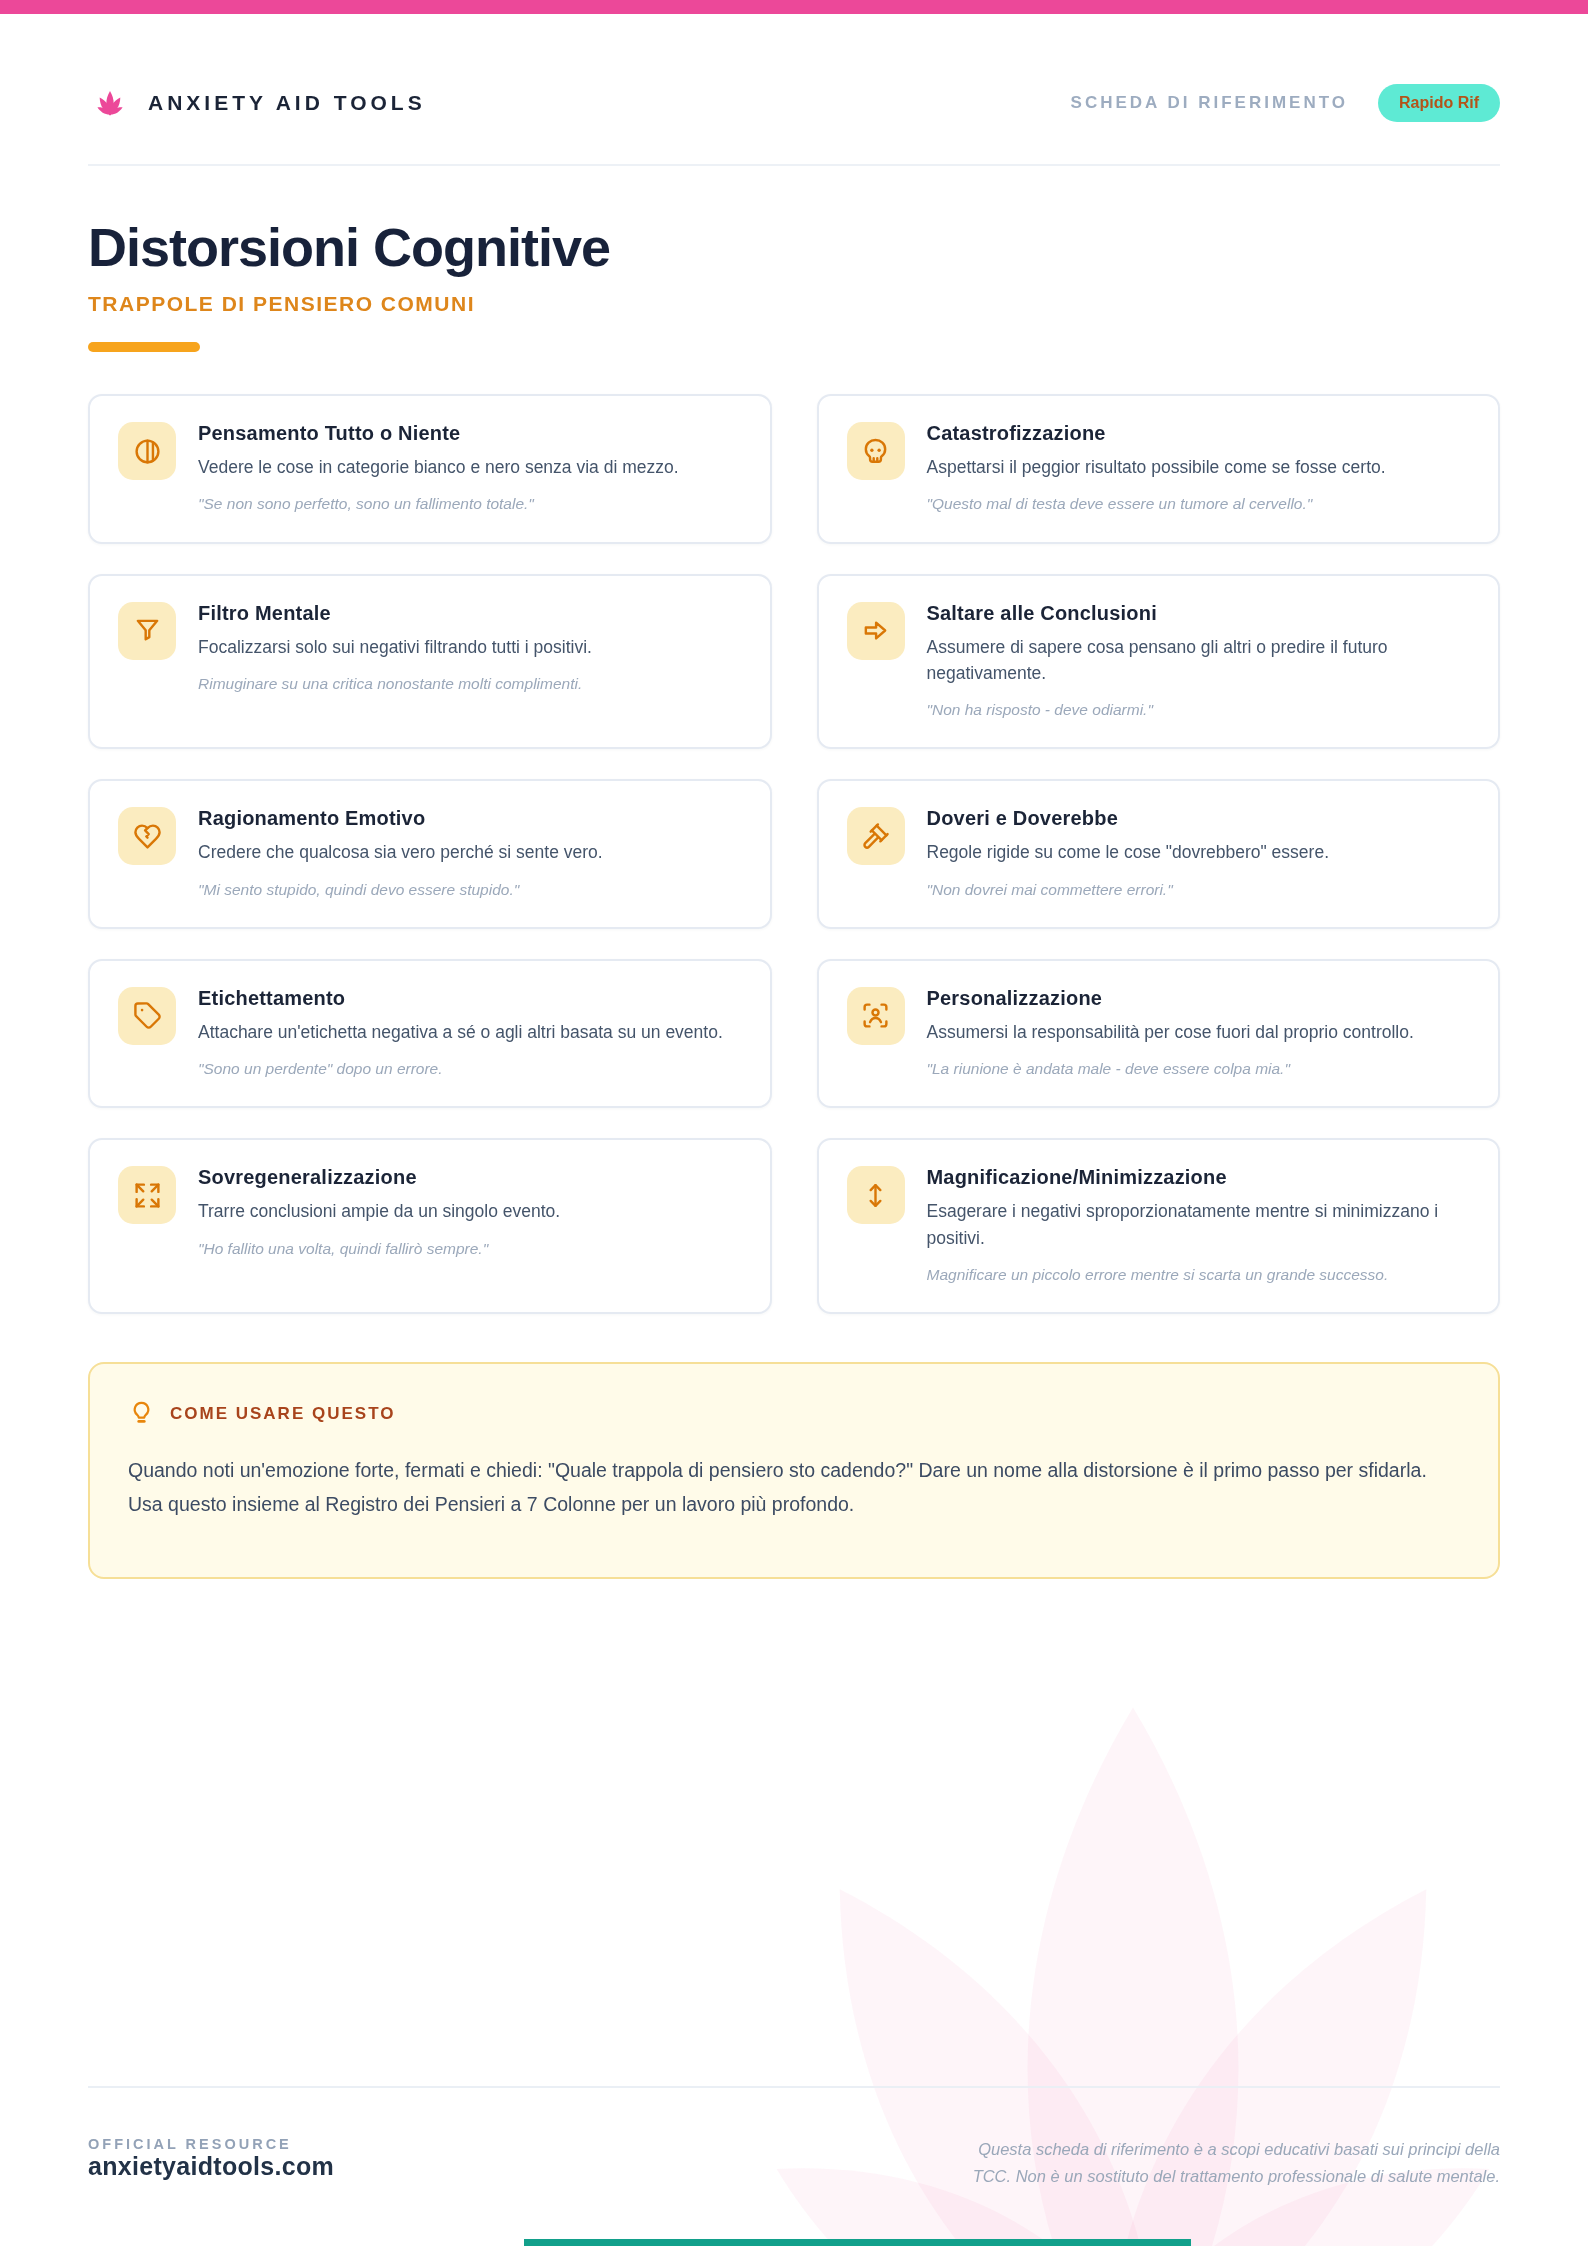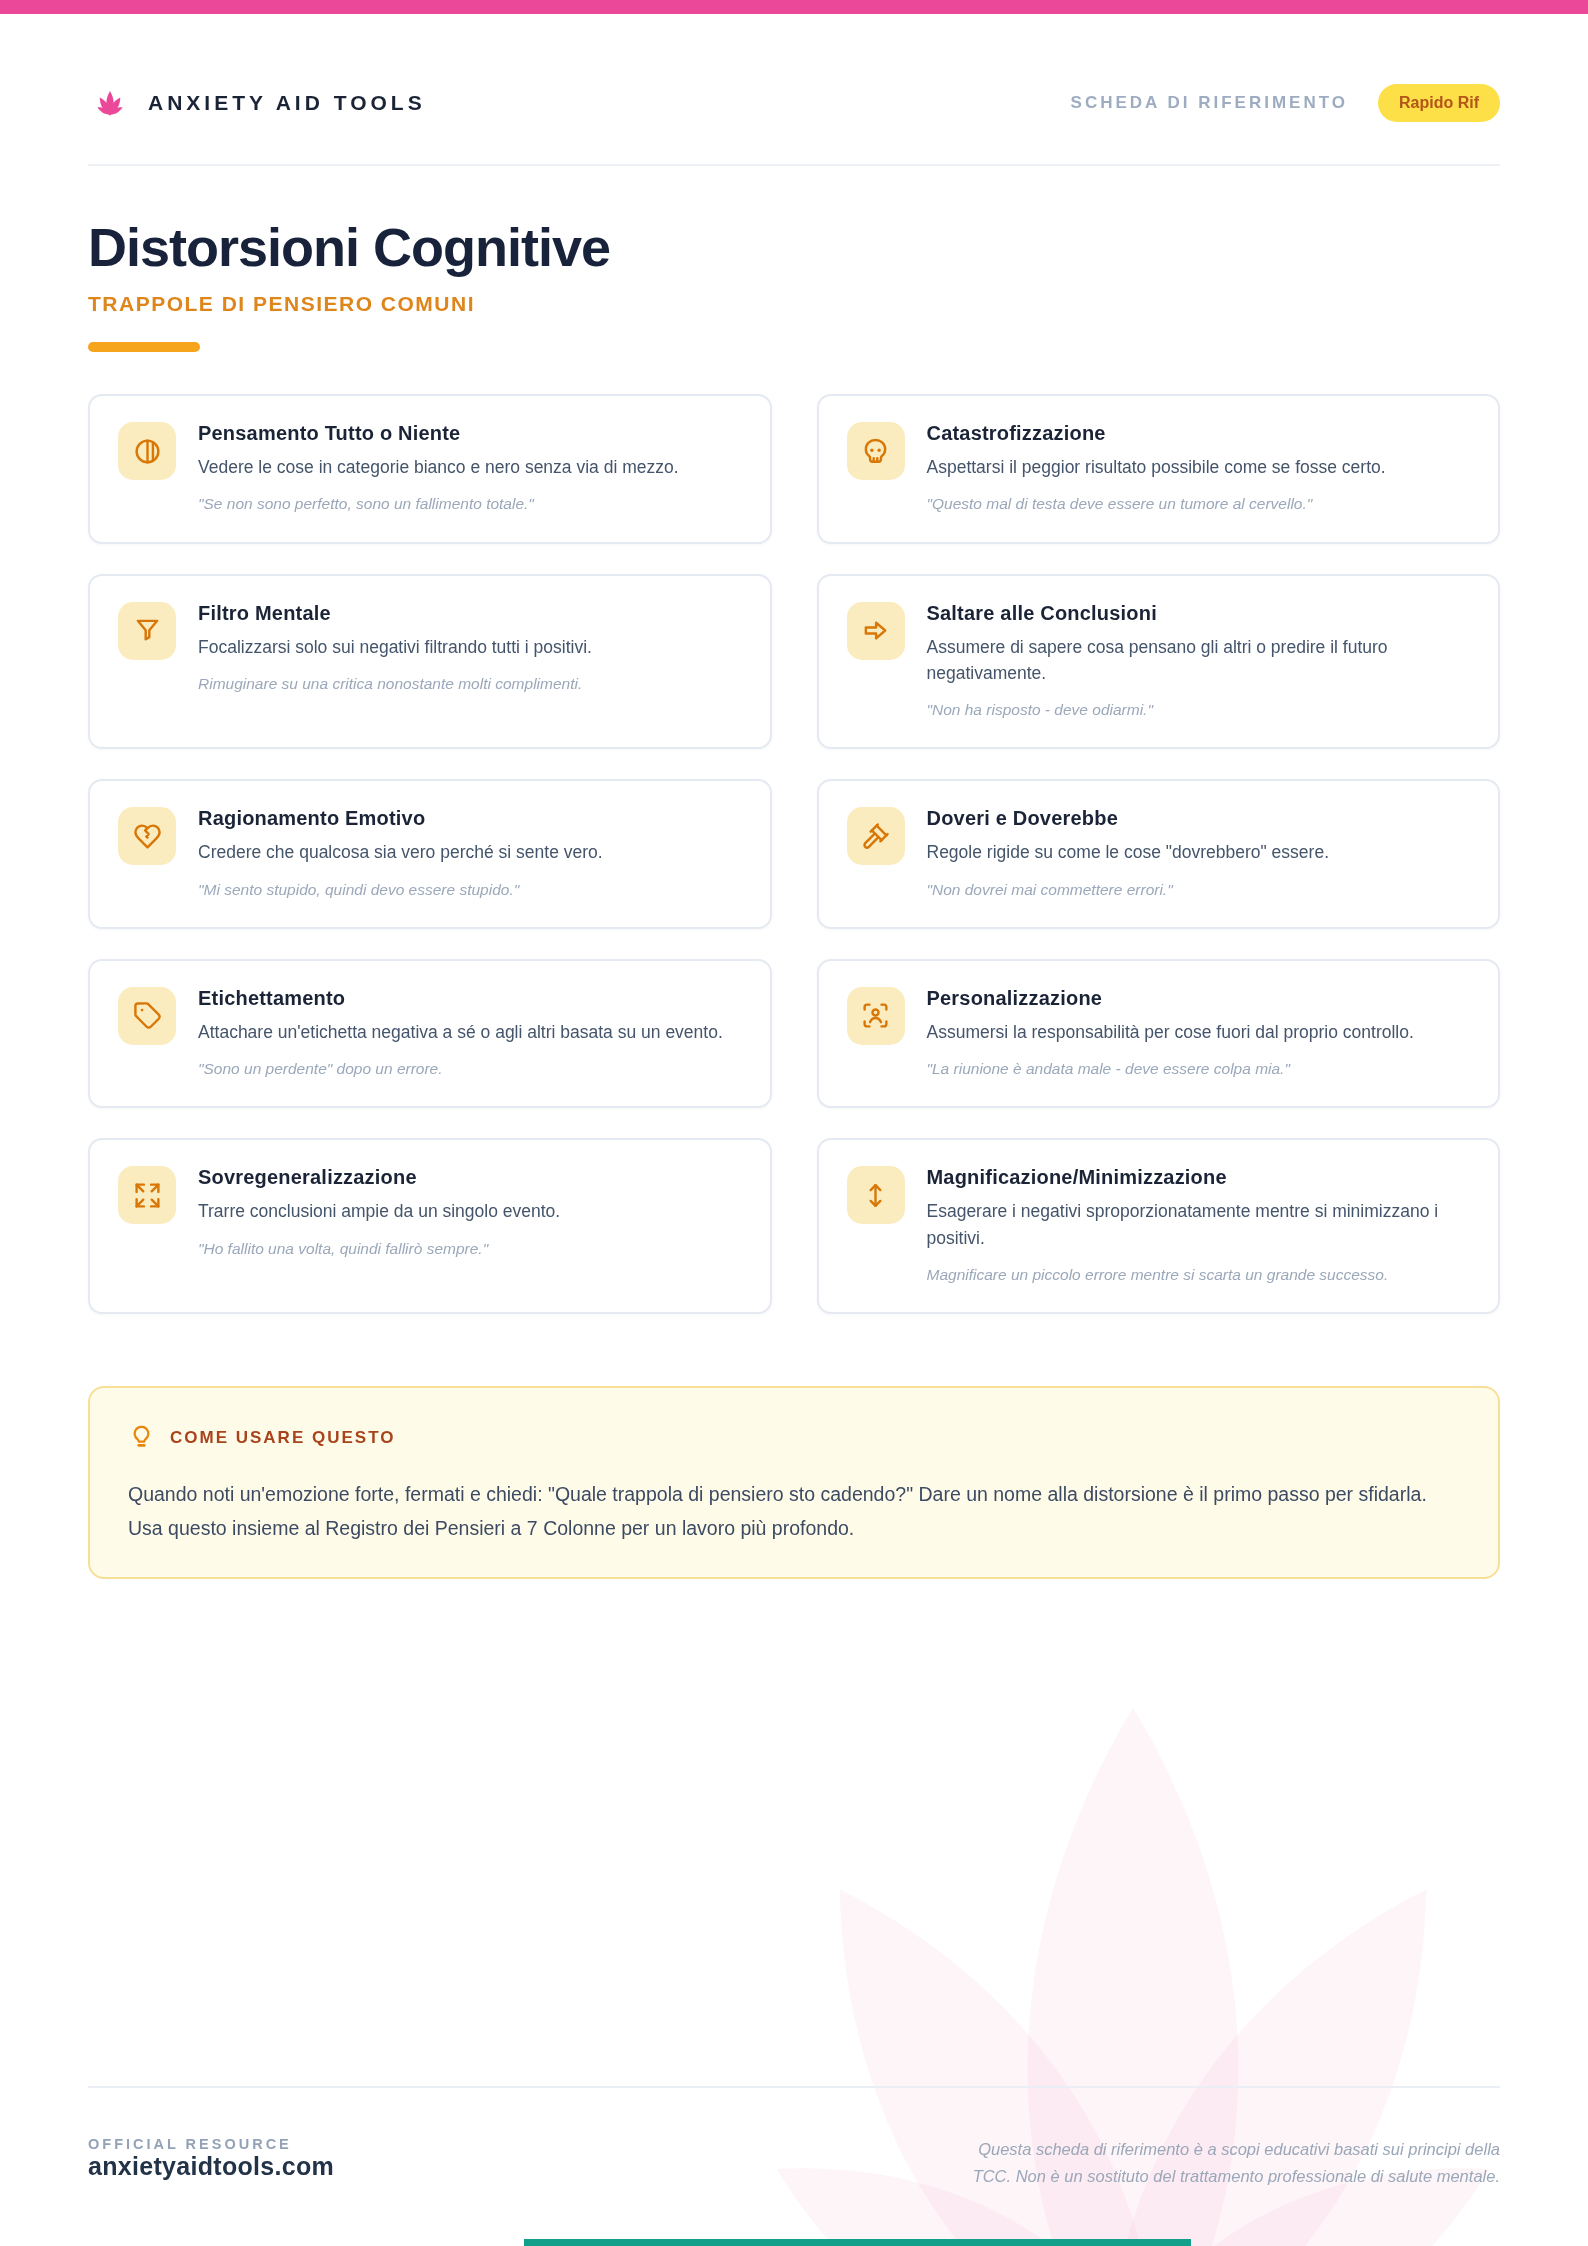--- a/index.html
+++ b/index.html
@@ -13,21 +13,21 @@
 
   .content{ padding:0 88px; }
 
   
   .header{ margin-top:84px; display:flex; align-items:center; justify-content:space-between; }
   .brand{ display:flex; align-items:center; gap:16px; }
   .brand-logo svg{ display:block; }
   .brand-name{ font-size:21px; font-weight:700; letter-spacing:4px; color:#1B2437; }
   .header-right{ display:flex; align-items:center; gap:30px; }
   .doc-type{ font-size:17px; font-weight:700; letter-spacing:3px; color:#9DACC0; }
-  .badge{ background:#fde047; color:#B3541A; font-size:16px; font-weight:700;
+  .badge{ background:#5eead4; color:#B3541A; font-size:16px; font-weight:700;
           padding:10px 21px; border-radius:999px; }
   .header-divider{ margin-top:42px; border-top:2px solid #EDF1F6; }
 
   
   .title-block{ margin-top:50px; }
   .page-title{ font-size:54px; font-weight:800; letter-spacing:-1px; color:#18223A; }
   .page-subtitle{ margin-top:14px; font-size:21px; font-weight:700; letter-spacing:1.5px; color:#DE861B; }
   .accent-bar{ margin-top:26px; width:112px; height:10px; border-radius:5px; background:#F7A41D; }
 
   
@@ -43,22 +43,22 @@
   }
   .icon-box svg{ width:29px; height:29px; fill:none; stroke:#D97706; color:#D97706;
     stroke-width:2; stroke-linecap:round; stroke-linejoin:round; }
   .card-body{ flex:1; }
   .card-title{ font-size:20px; font-weight:700; color:#1B2437; letter-spacing:.2px; }
   .card-desc{ margin-top:9px; font-size:17.5px; line-height:1.5; color:#44546A; }
   .card-example{ margin-top:12px; font-size:15.5px; line-height:1.5; font-style:italic; color:#9BA8BA; }
 
   
   .tip-box{
-    margin-top:72px; background:#FFFBE9; border:2px solid #F6DF97; border-radius:16px;
-    padding:36px 38px 32px;
+    margin-top:48px; background:#FFFBE9; border:2px solid #F6DF97; border-radius:16px;
+    padding:36px 38px 56px;
   }
   .tip-header{ display:flex; align-items:center; gap:15px; }
   .tip-bulb svg{ width:27px; height:27px; fill:none; stroke:#E8860C; stroke-width:2;
     stroke-linecap:round; stroke-linejoin:round; display:block; }
   .tip-title{ font-size:17px; font-weight:800; letter-spacing:2px; color:#A8441C; }
   .tip-body{ margin-top:26px; font-size:19.5px; line-height:1.75; color:#3C4B63; max-width:1320px; }
 
   
   .footer{
     position:absolute; left:88px; right:88px; top:2086px;

